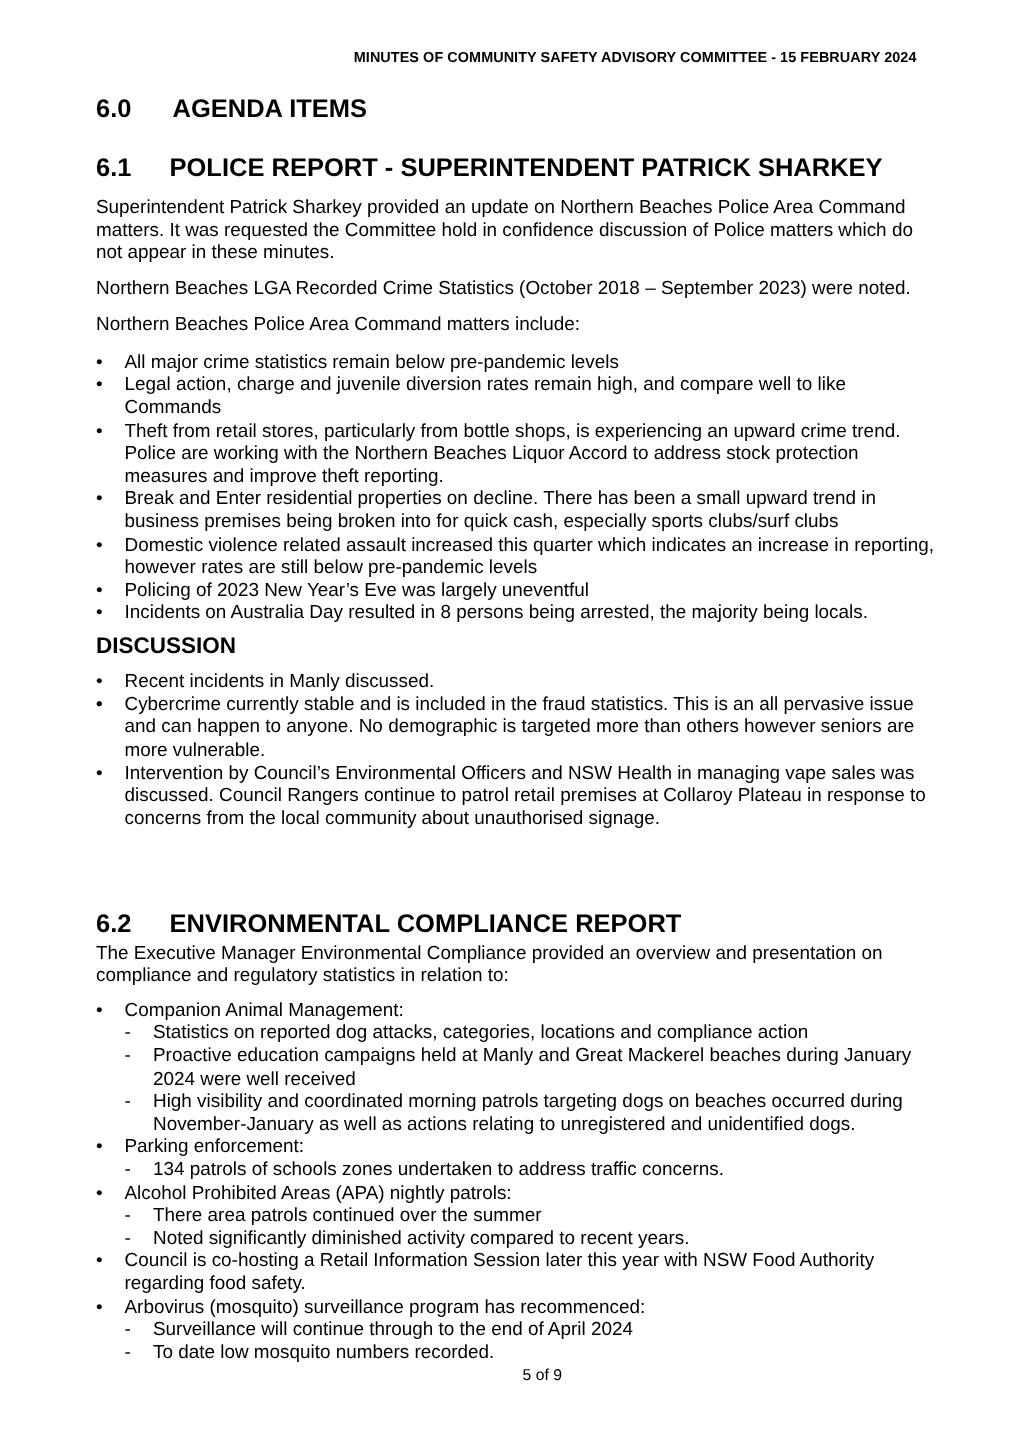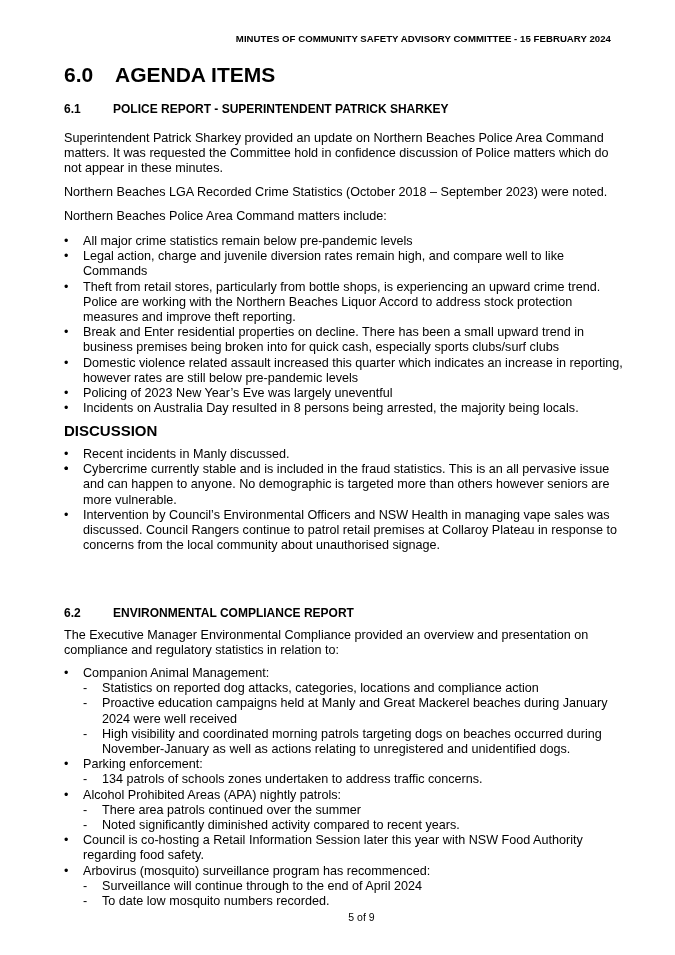--- a/index.html
+++ b/index.html
@@ -1,22 +1,22 @@
 <!DOCTYPE html>
 <html><head>
 <meta charset="utf-8">
 <style>
   html, body { margin: 0; padding: 0; background: #ffffff; }
   body { width: 675px; height: 955px; position: relative; overflow: hidden;
          font-family: "Liberation Sans", sans-serif; color: #000; }
   .page { position: absolute; left: 0; top: 0; width: 675px; height: 955px; }
   .running-header { position: absolute; top: 33px; right: 64px; font-size: 9.6px; font-weight: bold; letter-spacing: 0.05px; }
-  .h1 { position: absolute; left: 64px; top: 63px; font-size: 21px; font-weight: bold; }
+  .h1 { position: absolute; left: 64px; top: 63px; font-size: 17px; font-weight: bold; }
   .h1 .num { display: inline-block; width: 51px; }
-  .h2 { position: absolute; left: 64px; font-size: 12px; font-weight: bold; }
+  .h2 { position: absolute; left: 64px; font-size: 17px; font-weight: bold; }
   .h2 .num { display: inline-block; width: 49px; }
   .para { position: absolute; left: 64px; width: 560px; font-size: 12.6px; line-height: 15.2px; }
   .list { position: absolute; left: 64px; width: 560px; margin: 0; padding: 0; list-style: none; font-size: 12.6px; line-height: 15.2px; }
   .list li { position: relative; padding-left: 19px; }
   .list li .bullet { position: absolute; left: 0; top: 0; }
   .sublist { margin: 0; padding: 0; list-style: none; }
   .sublist li { padding-left: 19px; position: relative; }
   .sublist li .dash { position: absolute; left: 0; top: 0; }
   .disc-title { position: absolute; left: 64px; top: 422px; font-size: 15px; font-weight: bold; }
   .footer { position: absolute; top: 911px; left: 0; width: 675px; text-align: center; font-size: 10.5px; padding-left: 24px; }

